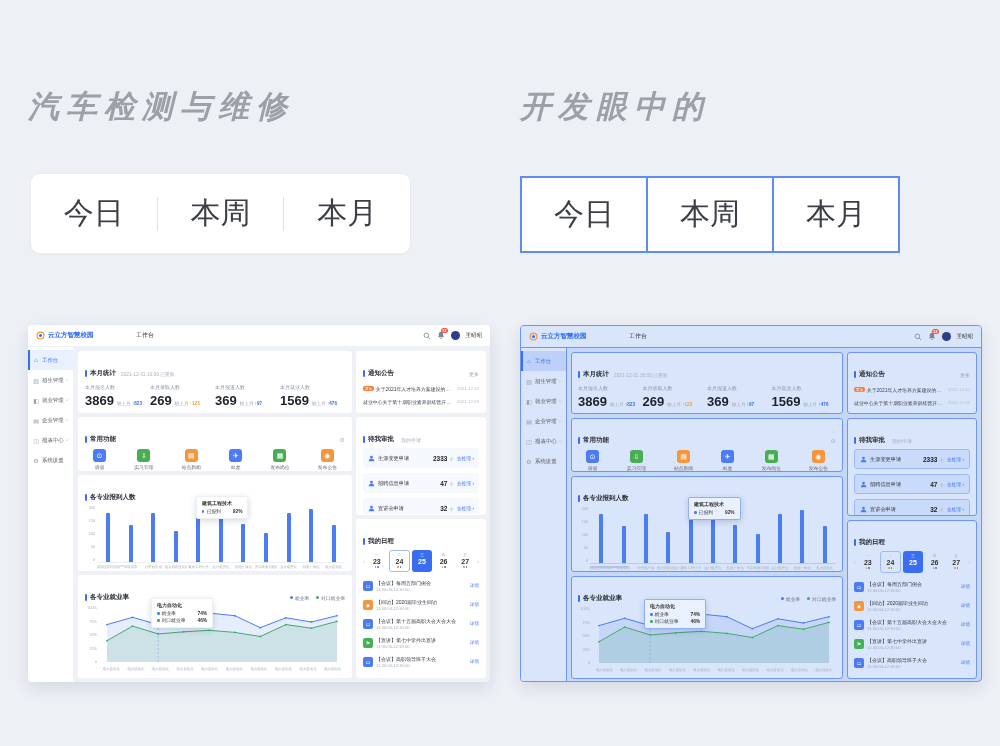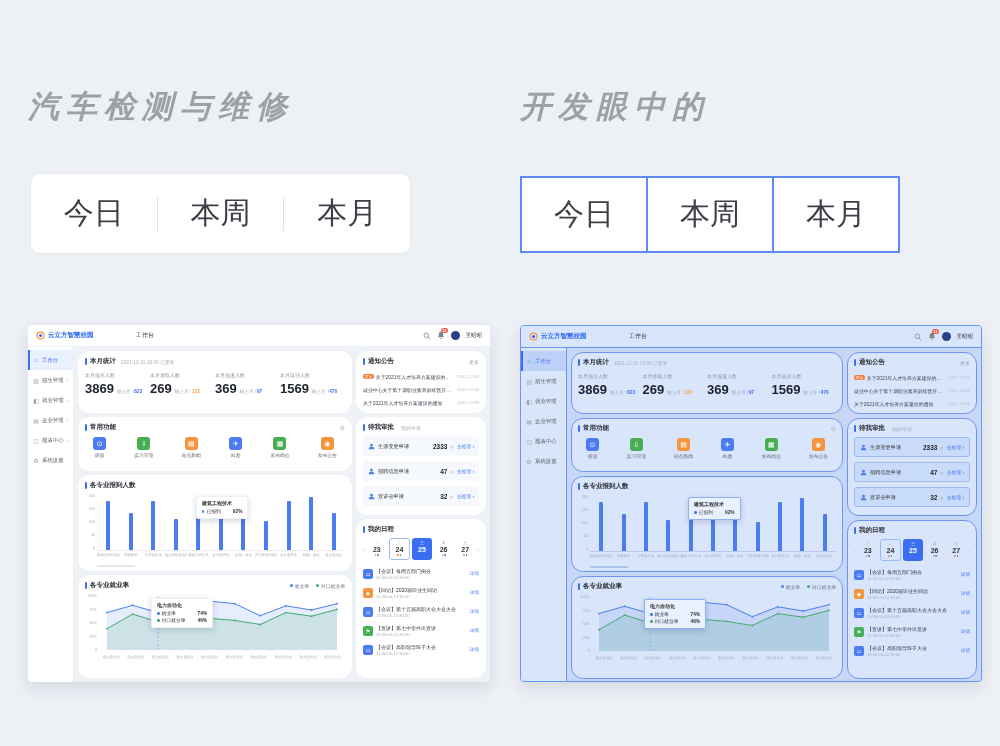--- a/index.html
+++ b/index.html
@@ -41,21 +41,21 @@
   .side-item .s-ico{font-size:6px;color:#98a0ad;width:6px;flex:none}
   .side-item .chev{margin-left:auto;color:#b6bcc6;font-size:5px;transform:rotate(90deg)}
   .side-item.active{color:#3a6ef2;background:#e9f0fe;box-shadow:inset 2px 0 0 #3a6ef2}
   .side-item.active .s-ico{color:#3a6ef2}
 
   .content{flex:1;display:flex;gap:4px;padding:4px;box-sizing:border-box;min-width:0}
   .col{display:flex;flex-direction:column;gap:4px;min-width:0}
   .col.main{flex:1}
   .col.side{width:130px;flex:none}
 
-  .card{background:#fff;border-radius:12px;padding:5px 6px;box-sizing:border-box;border:1px solid transparent;overflow:hidden}
+  .card{background:#fff;border-radius:3px;padding:17px 6px;box-sizing:border-box;border:1px solid transparent;overflow:hidden}
   .card-head{display:flex;align-items:center;gap:3px;margin-bottom:4px}
   .mk{width:2px;height:7px;background:#3a6ef2;border-radius:1px;flex:none}
   .card-head b{font-size:6.5px;color:#262b33;white-space:nowrap}
   .muted{font-size:4.8px;color:#aab1bc;margin-left:2px;white-space:nowrap}
   .muted2{font-size:5px;color:#aab1bc;margin-left:4px}
   .more{margin-left:auto;font-size:5px;color:#9aa2ae}
   .gear{margin-left:auto;color:#b3bac4;font-size:6px}
 
   .card.stats{height:62px}
   .stat-row{display:flex;padding-top:2px}

